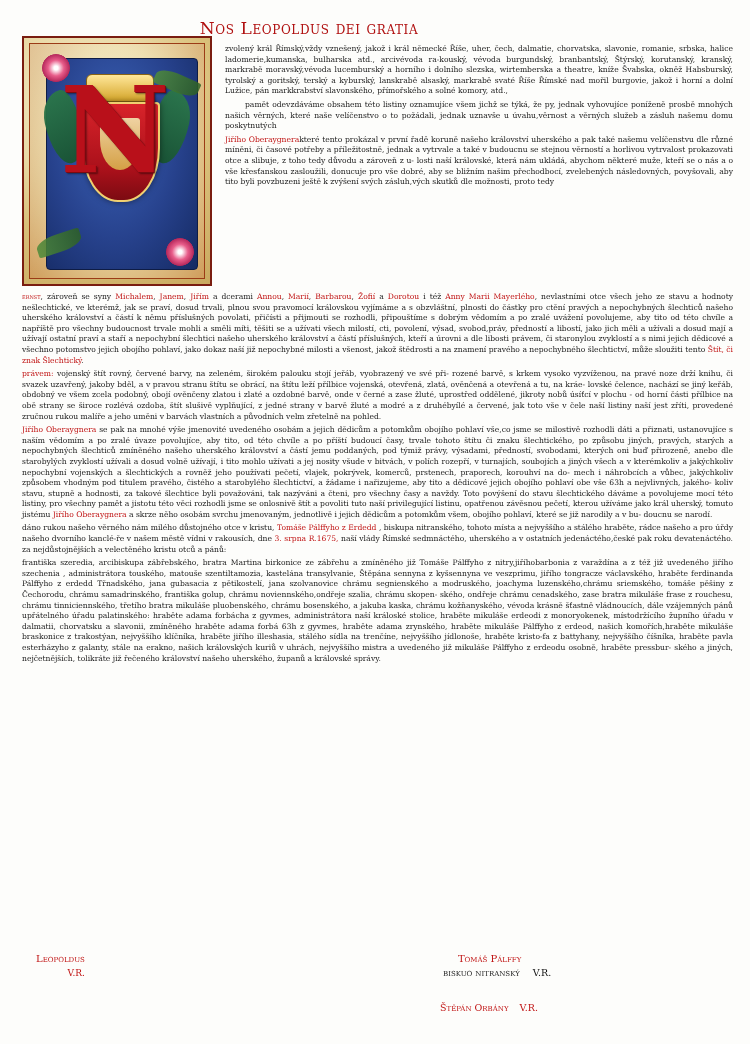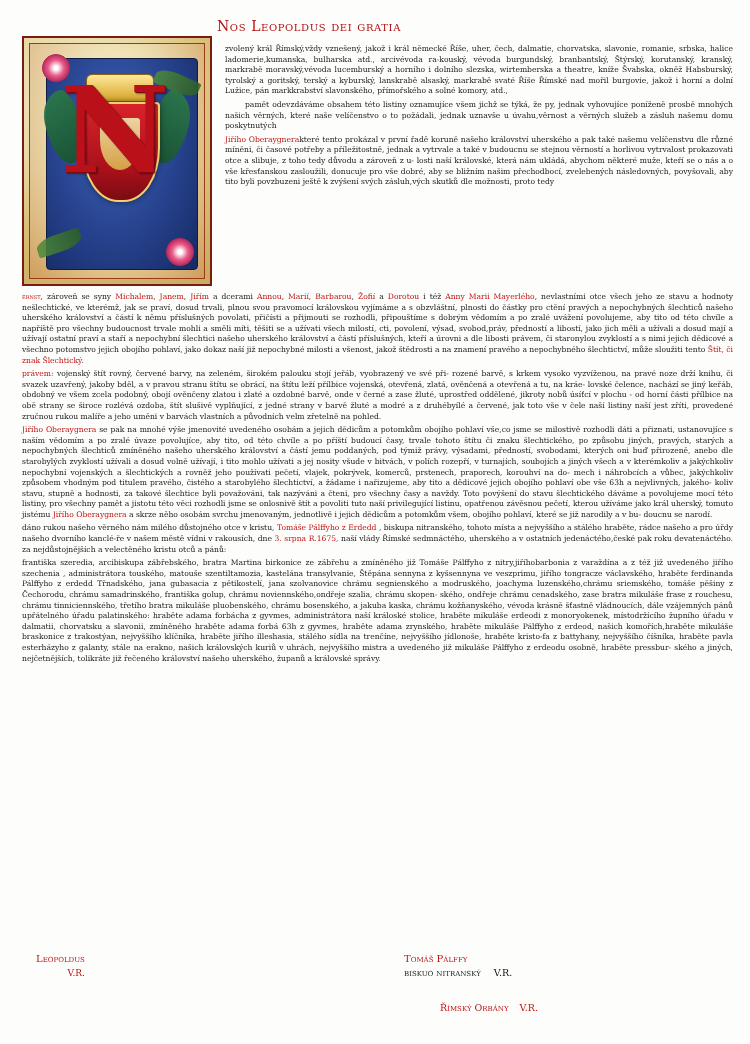--- a/index.html
+++ b/index.html
@@ -26,21 +26,21 @@
 
   
   .doc-title {
     position: absolute;
     left: 0;
     top: 18px;
     width: 618px;
     text-align: center;
     color: #b01010;
     font-variant: small-caps;
-    font-size: 14px;
+    font-size: 17px;
     letter-spacing: 0.6px;
     font-family: "DejaVu Serif", serif;
   }
 
   
   .initial-block {
     position: absolute;
     left: 22px;
     top: 36px;
     width: 190px;
@@ -171,29 +171,29 @@
     color: #c01414;
     font-size: 10px;
     font-variant: small-caps;
     line-height: 14px;
     font-family: "DejaVu Serif", serif;
     text-align: right;
   }
   .sig-left .vr { color: #c01414; font-variant: normal; font-size: 9px; padding-left: 6px;}
   .sig-center {
     position: absolute;
-    left: 404px;
+    left: 428px;
     top: 952px;
-    text-align: left;
+    text-align: center;
     font-size: 9.5px;
     line-height: 14px;
     font-family: "DejaVu Serif", serif;
   }
   .sig-center .name { color: #c01414; font-variant: small-caps; font-size: 10px; }
-  .sig-center .role { color: #1a1a1a; font-variant: small-caps; }
+  .sig-center .role { color: #1a1a1a; font-variant: small-caps; margin-left: 15px; }
   .sig-bottom {
     position: absolute;
     left: 440px;
     top: 1002px;
     color: #c01414;
     font-size: 9.5px;
     font-variant: small-caps;
     font-family: "DejaVu Serif", serif;
   }
 </style>
@@ -275,17 +275,17 @@
 
   <div class="sig-center">
     <div class="name">Tomáš Pálffy</div>
     <div>
       <span class="role">biskuo nitranský</span>
       <span style="padding-left:10px">V.R.</span>
     </div>
   </div>
 
   <div class="sig-bottom">
-    <span>Římský Orbány</span>
+    <span>Štěpán Orbány</span>
     <span style="padding-left:8px">V.R.</span>
   </div>
 
 </div>
 
 </body></html>

